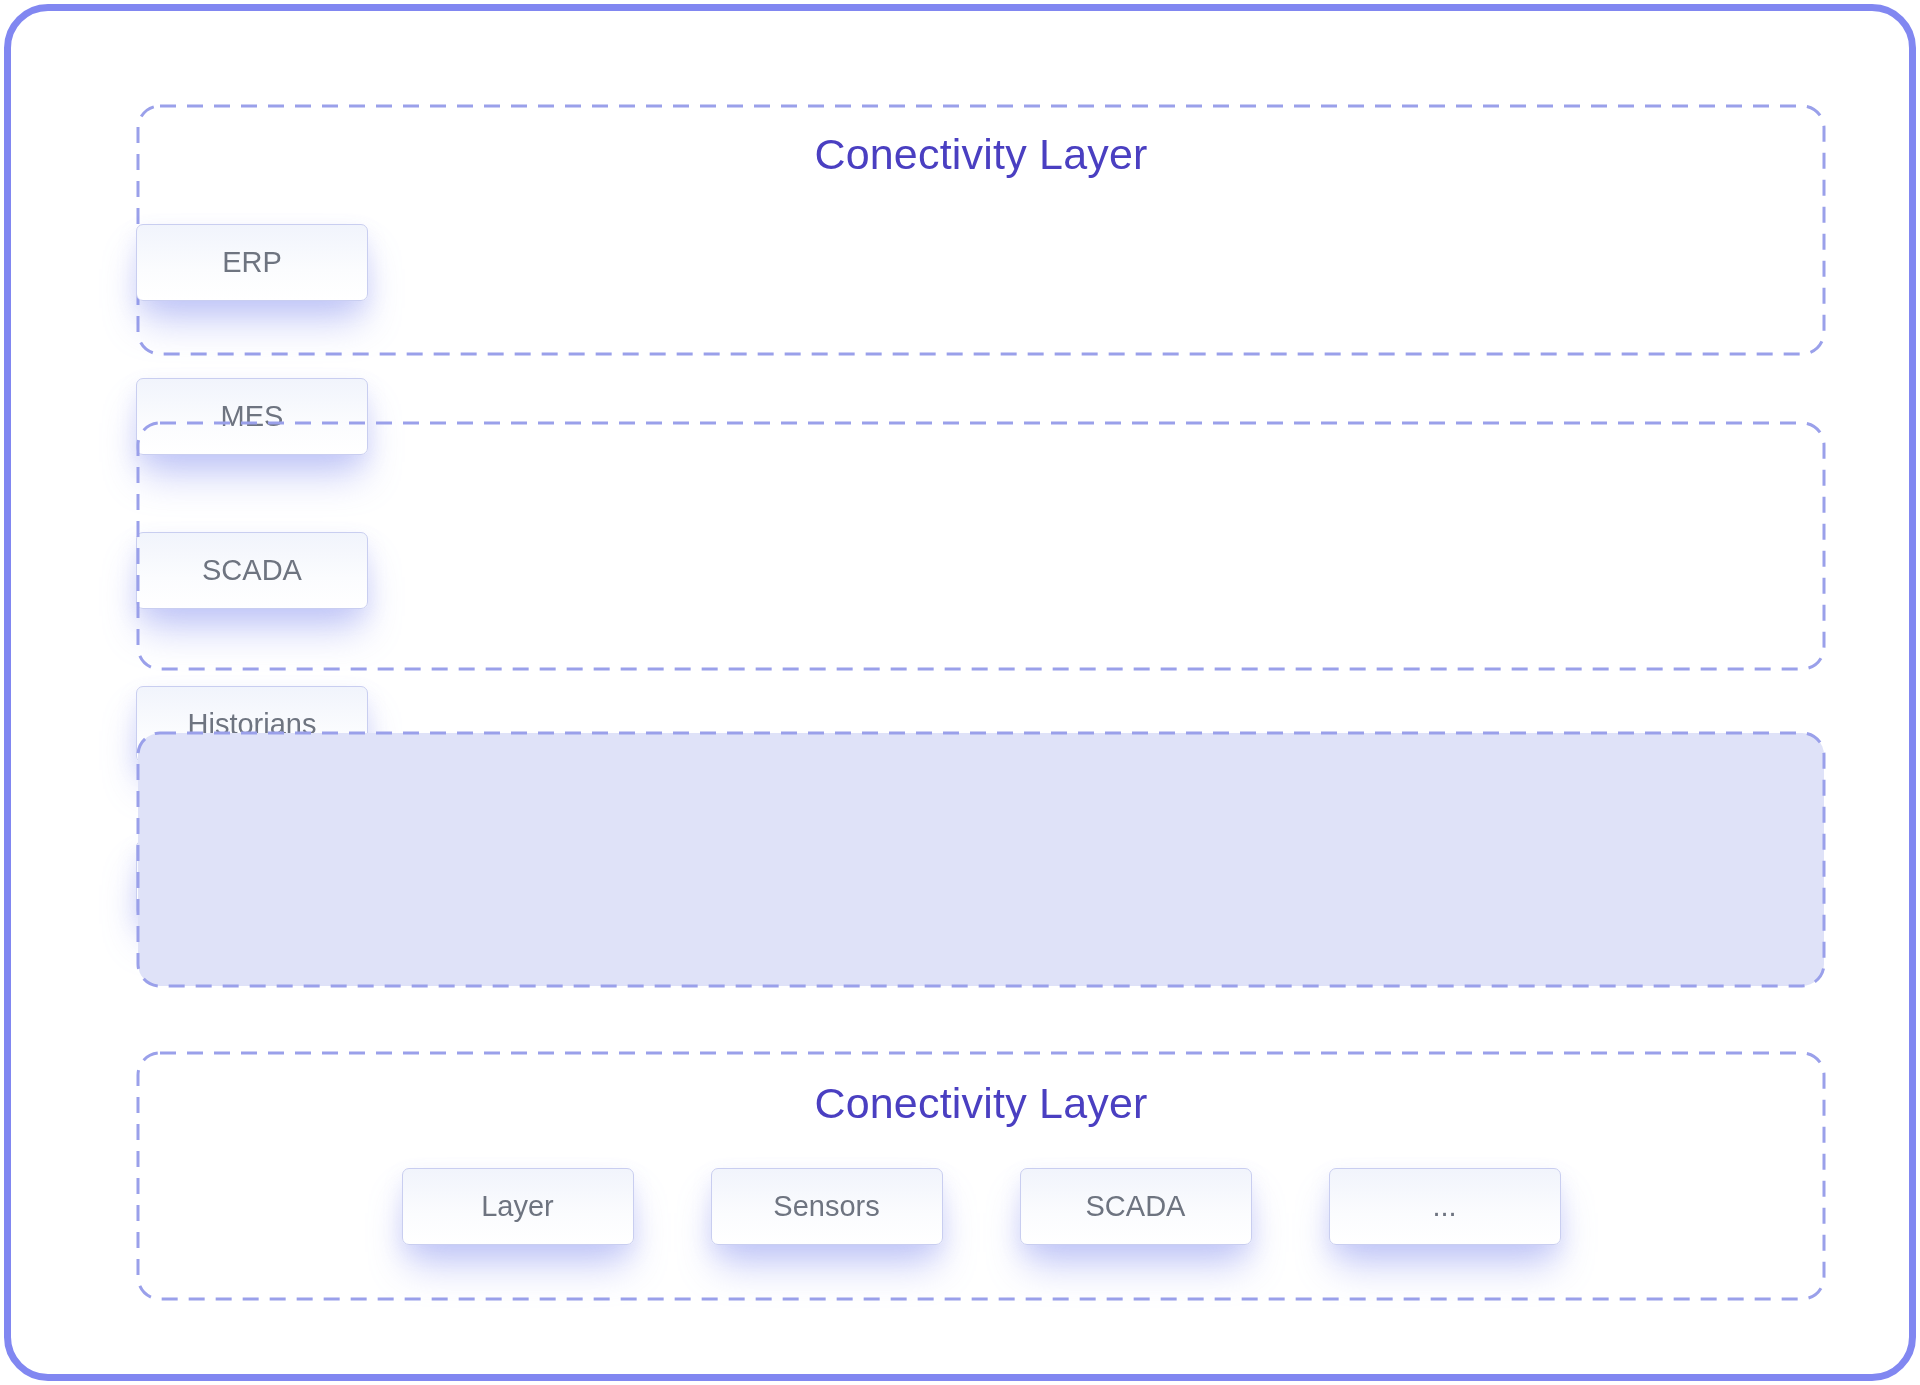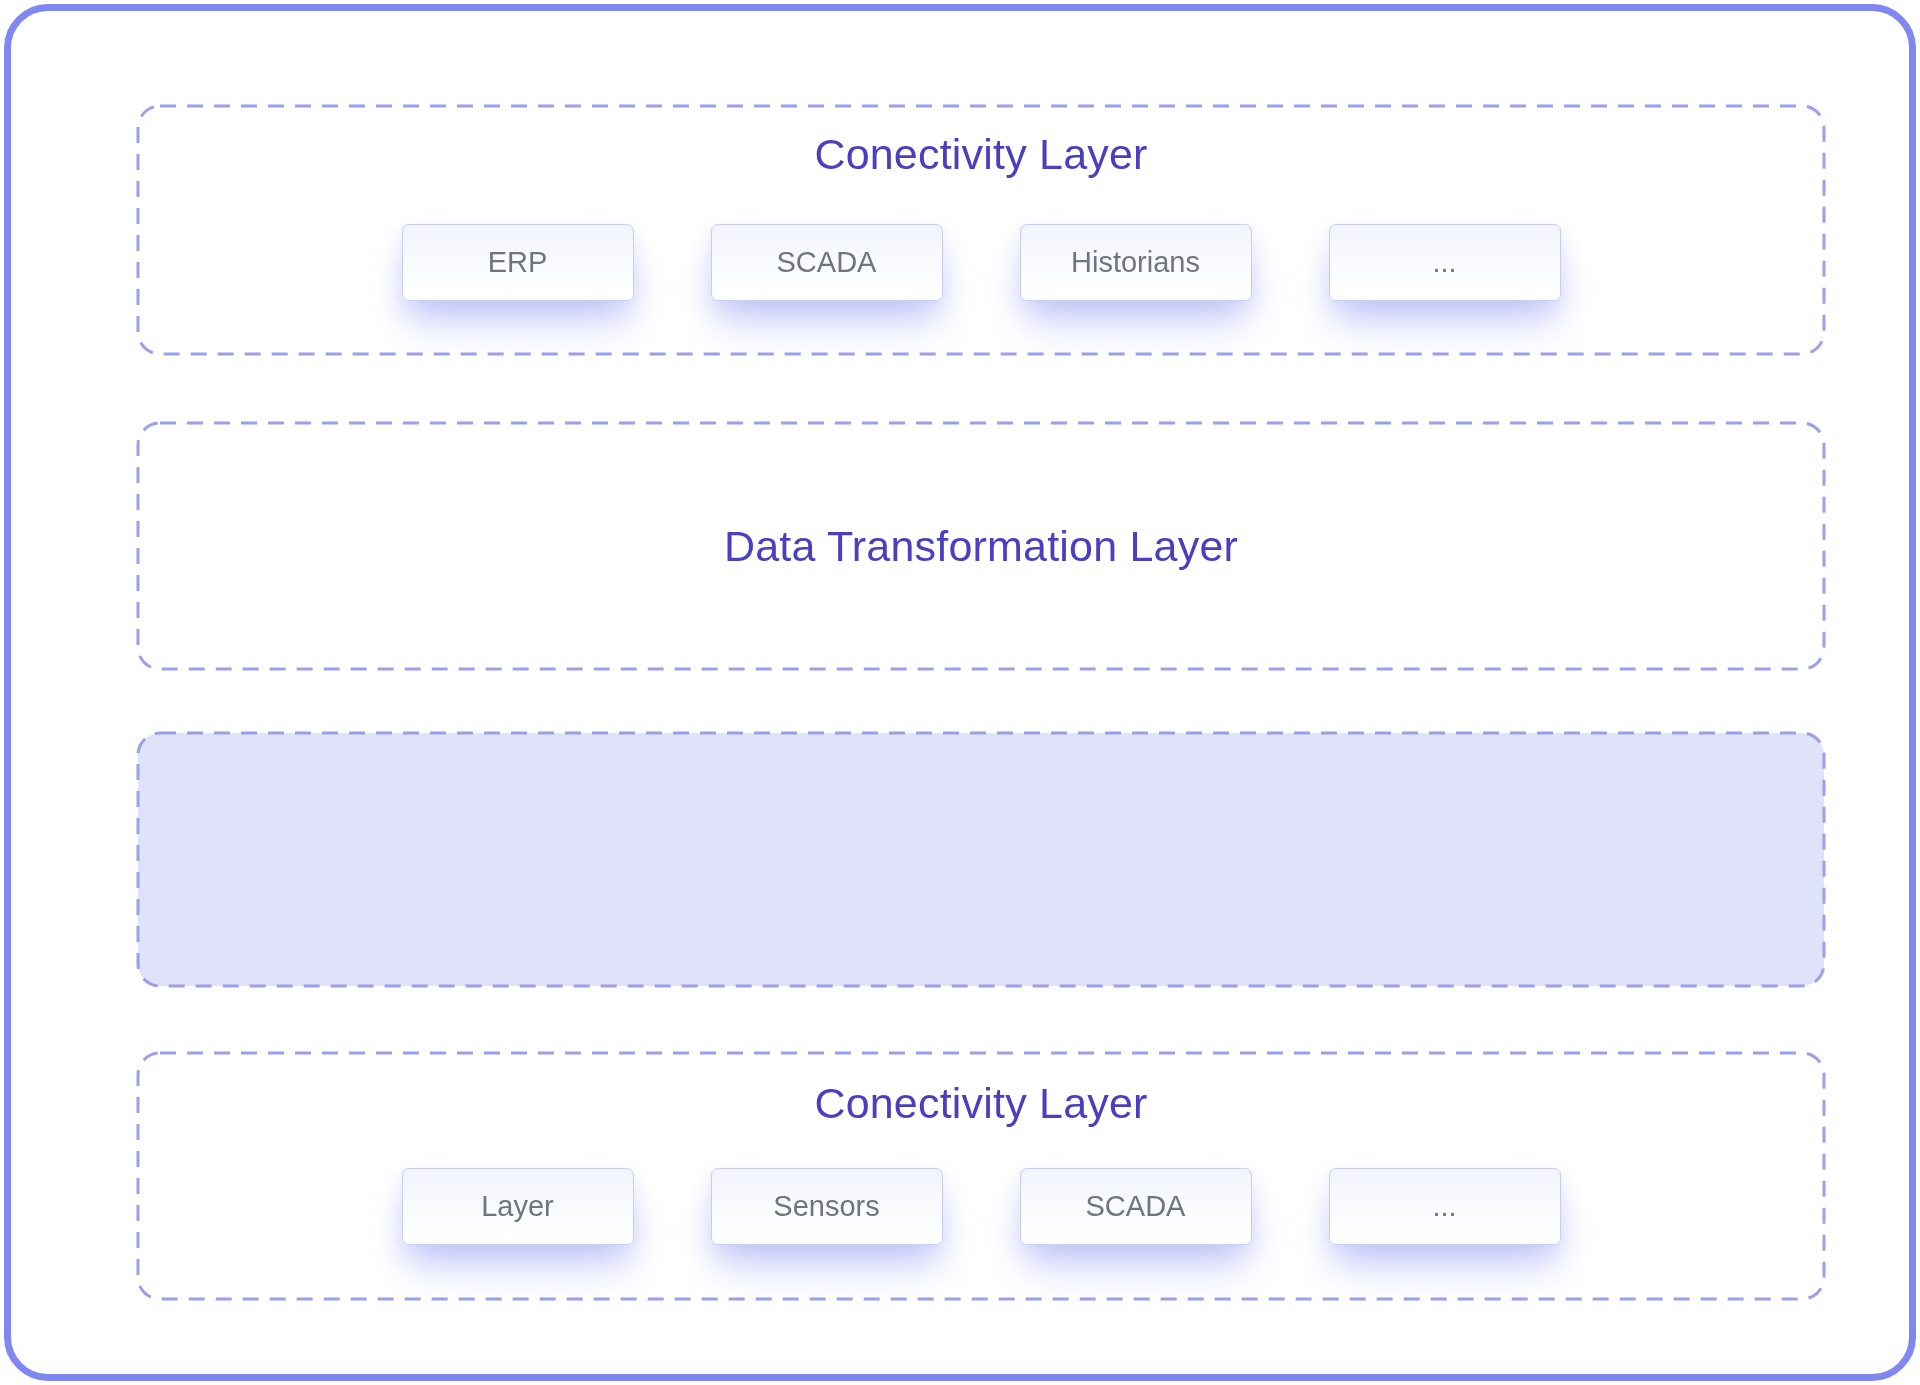--- a/index.html
+++ b/index.html
@@ -21,21 +21,21 @@
   #section-connectivity-bottom{top:1040px;height:250px;}
   .layer-title{
     position:relative;color:#4a3fc1;font-size:43px;line-height:52px;
     text-align:center;letter-spacing:0.2px;
   }
   #section-connectivity-top .layer-title{margin-top:24px;}
   #section-connectivity-bottom .layer-title{margin-top:26px;}
   .box-row{
     position:relative;display:flex;justify-content:center;gap:77px;
   }
-  #section-connectivity-top .box-row{margin-top:44px;}
+  #section-connectivity-top .box-row{margin-top:44px;flex-direction:column;}
   #section-connectivity-bottom .box-row{margin-top:39px;}
   .item-box{
     width:232px;height:77px;box-sizing:border-box;
     display:flex;align-items:center;justify-content:center;
     font-size:29px;color:#6e7480;
     border:1.5px solid #c9cef0;border-radius:7px;
     background:linear-gradient(180deg,#f1f4fc 0%,#fbfcfe 60%,#ffffff 100%);
     box-shadow:0 26px 38px -6px rgba(134,144,240,0.45),0 8px 20px rgba(134,144,240,0.16);
   }
 </style>
@@ -44,31 +44,31 @@
 
 <div class="frame">
 
   <div class="section" id="section-connectivity-top">
     <svg class="dash" width="1690" height="252" viewBox="0 0 1690 252">
       <rect x="2" y="2" width="1686" height="248" rx="22" fill="none" stroke="#9aa0ea" stroke-width="3" stroke-dasharray="16 11"></rect>
     </svg>
     <div class="layer-title">Conectivity Layer</div>
     <div class="box-row">
       <div class="item-box">ERP</div>
+      <div class="item-box">MES</div>
       <div class="item-box">SCADA</div>
       <div class="item-box">Historians</div>
       <div class="item-box">...</div>
     </div>
   </div>
 
   <div class="section" id="section-data-transformation">
     <svg class="dash" width="1690" height="250" viewBox="0 0 1690 250">
       <rect x="2" y="2" width="1686" height="246" rx="22" fill="none" stroke="#9aa0ea" stroke-width="3" stroke-dasharray="16 11"></rect>
     </svg>
-    <div class="layer-title">Data Transformation Layer</div>
   </div>
 
   <div class="section" id="section-message-broker">
     <svg class="dash" width="1690" height="257" viewBox="0 0 1690 257">
       <rect x="2" y="2" width="1686" height="253" rx="22" fill="#dfe2f8" stroke="#9aa0ea" stroke-width="3" stroke-dasharray="16 11"></rect>
     </svg>
   </div>
 
   <div class="section" id="section-connectivity-bottom">
     <svg class="dash" width="1690" height="250" viewBox="0 0 1690 250">

